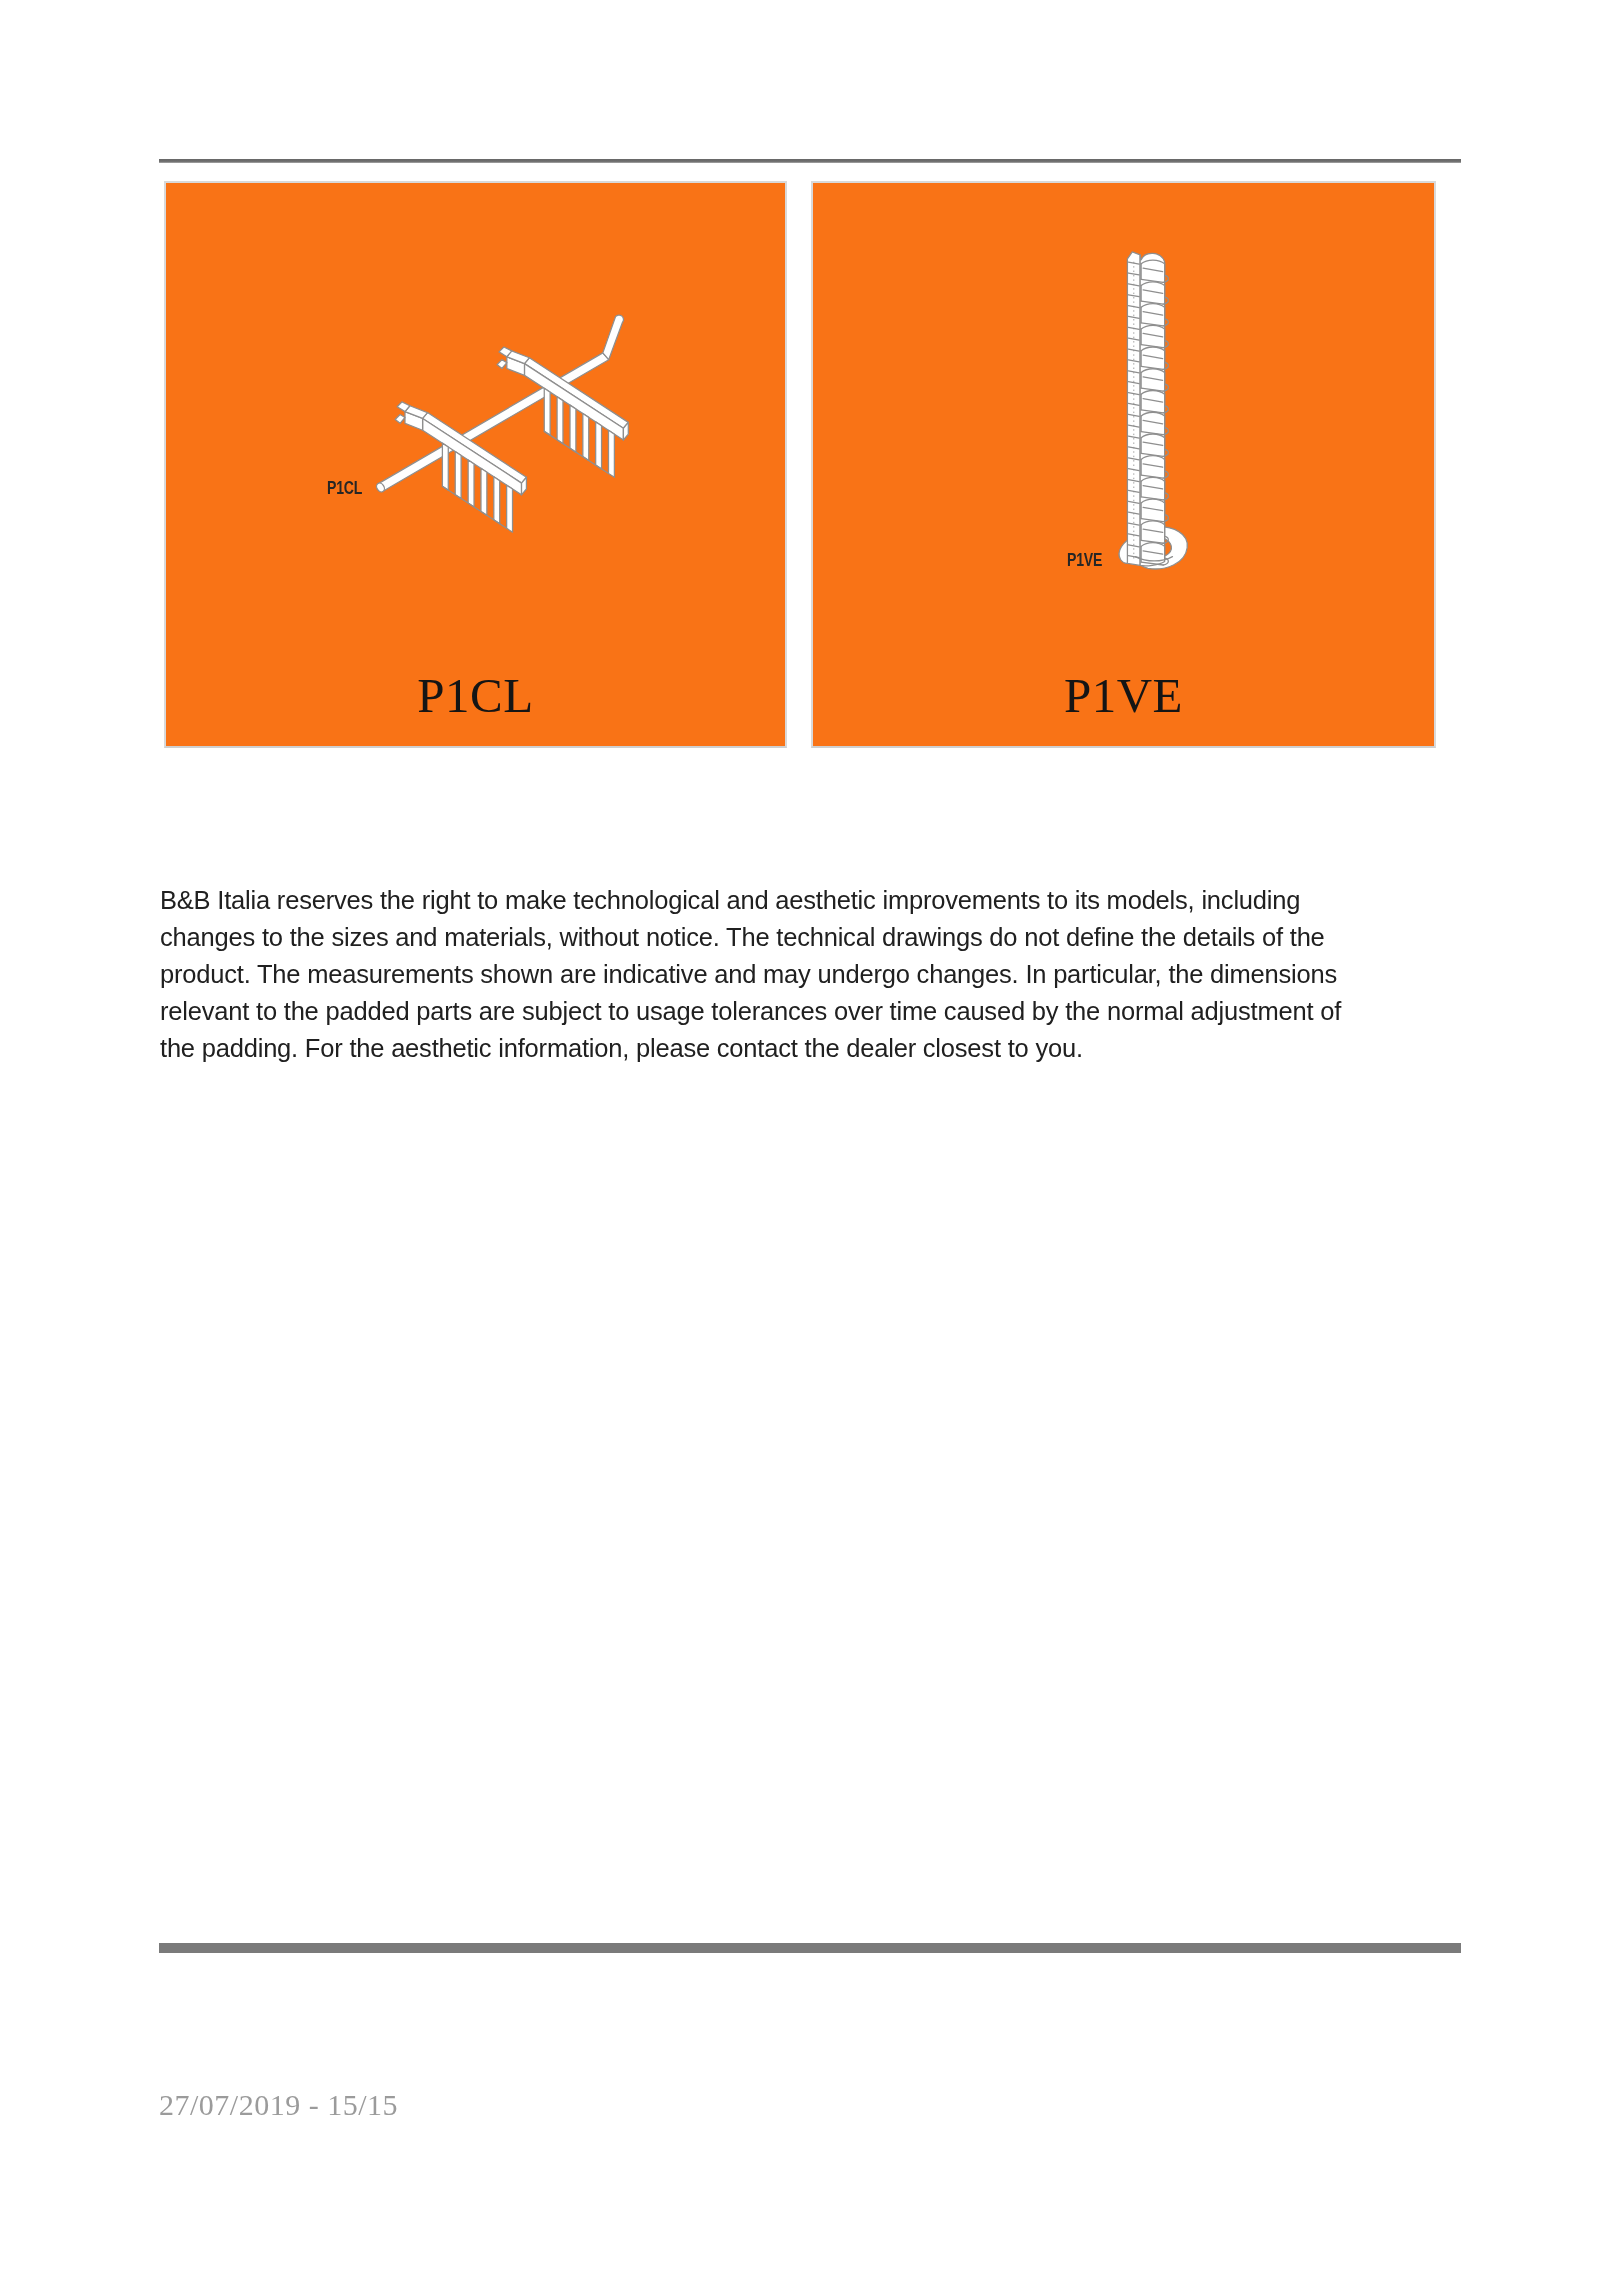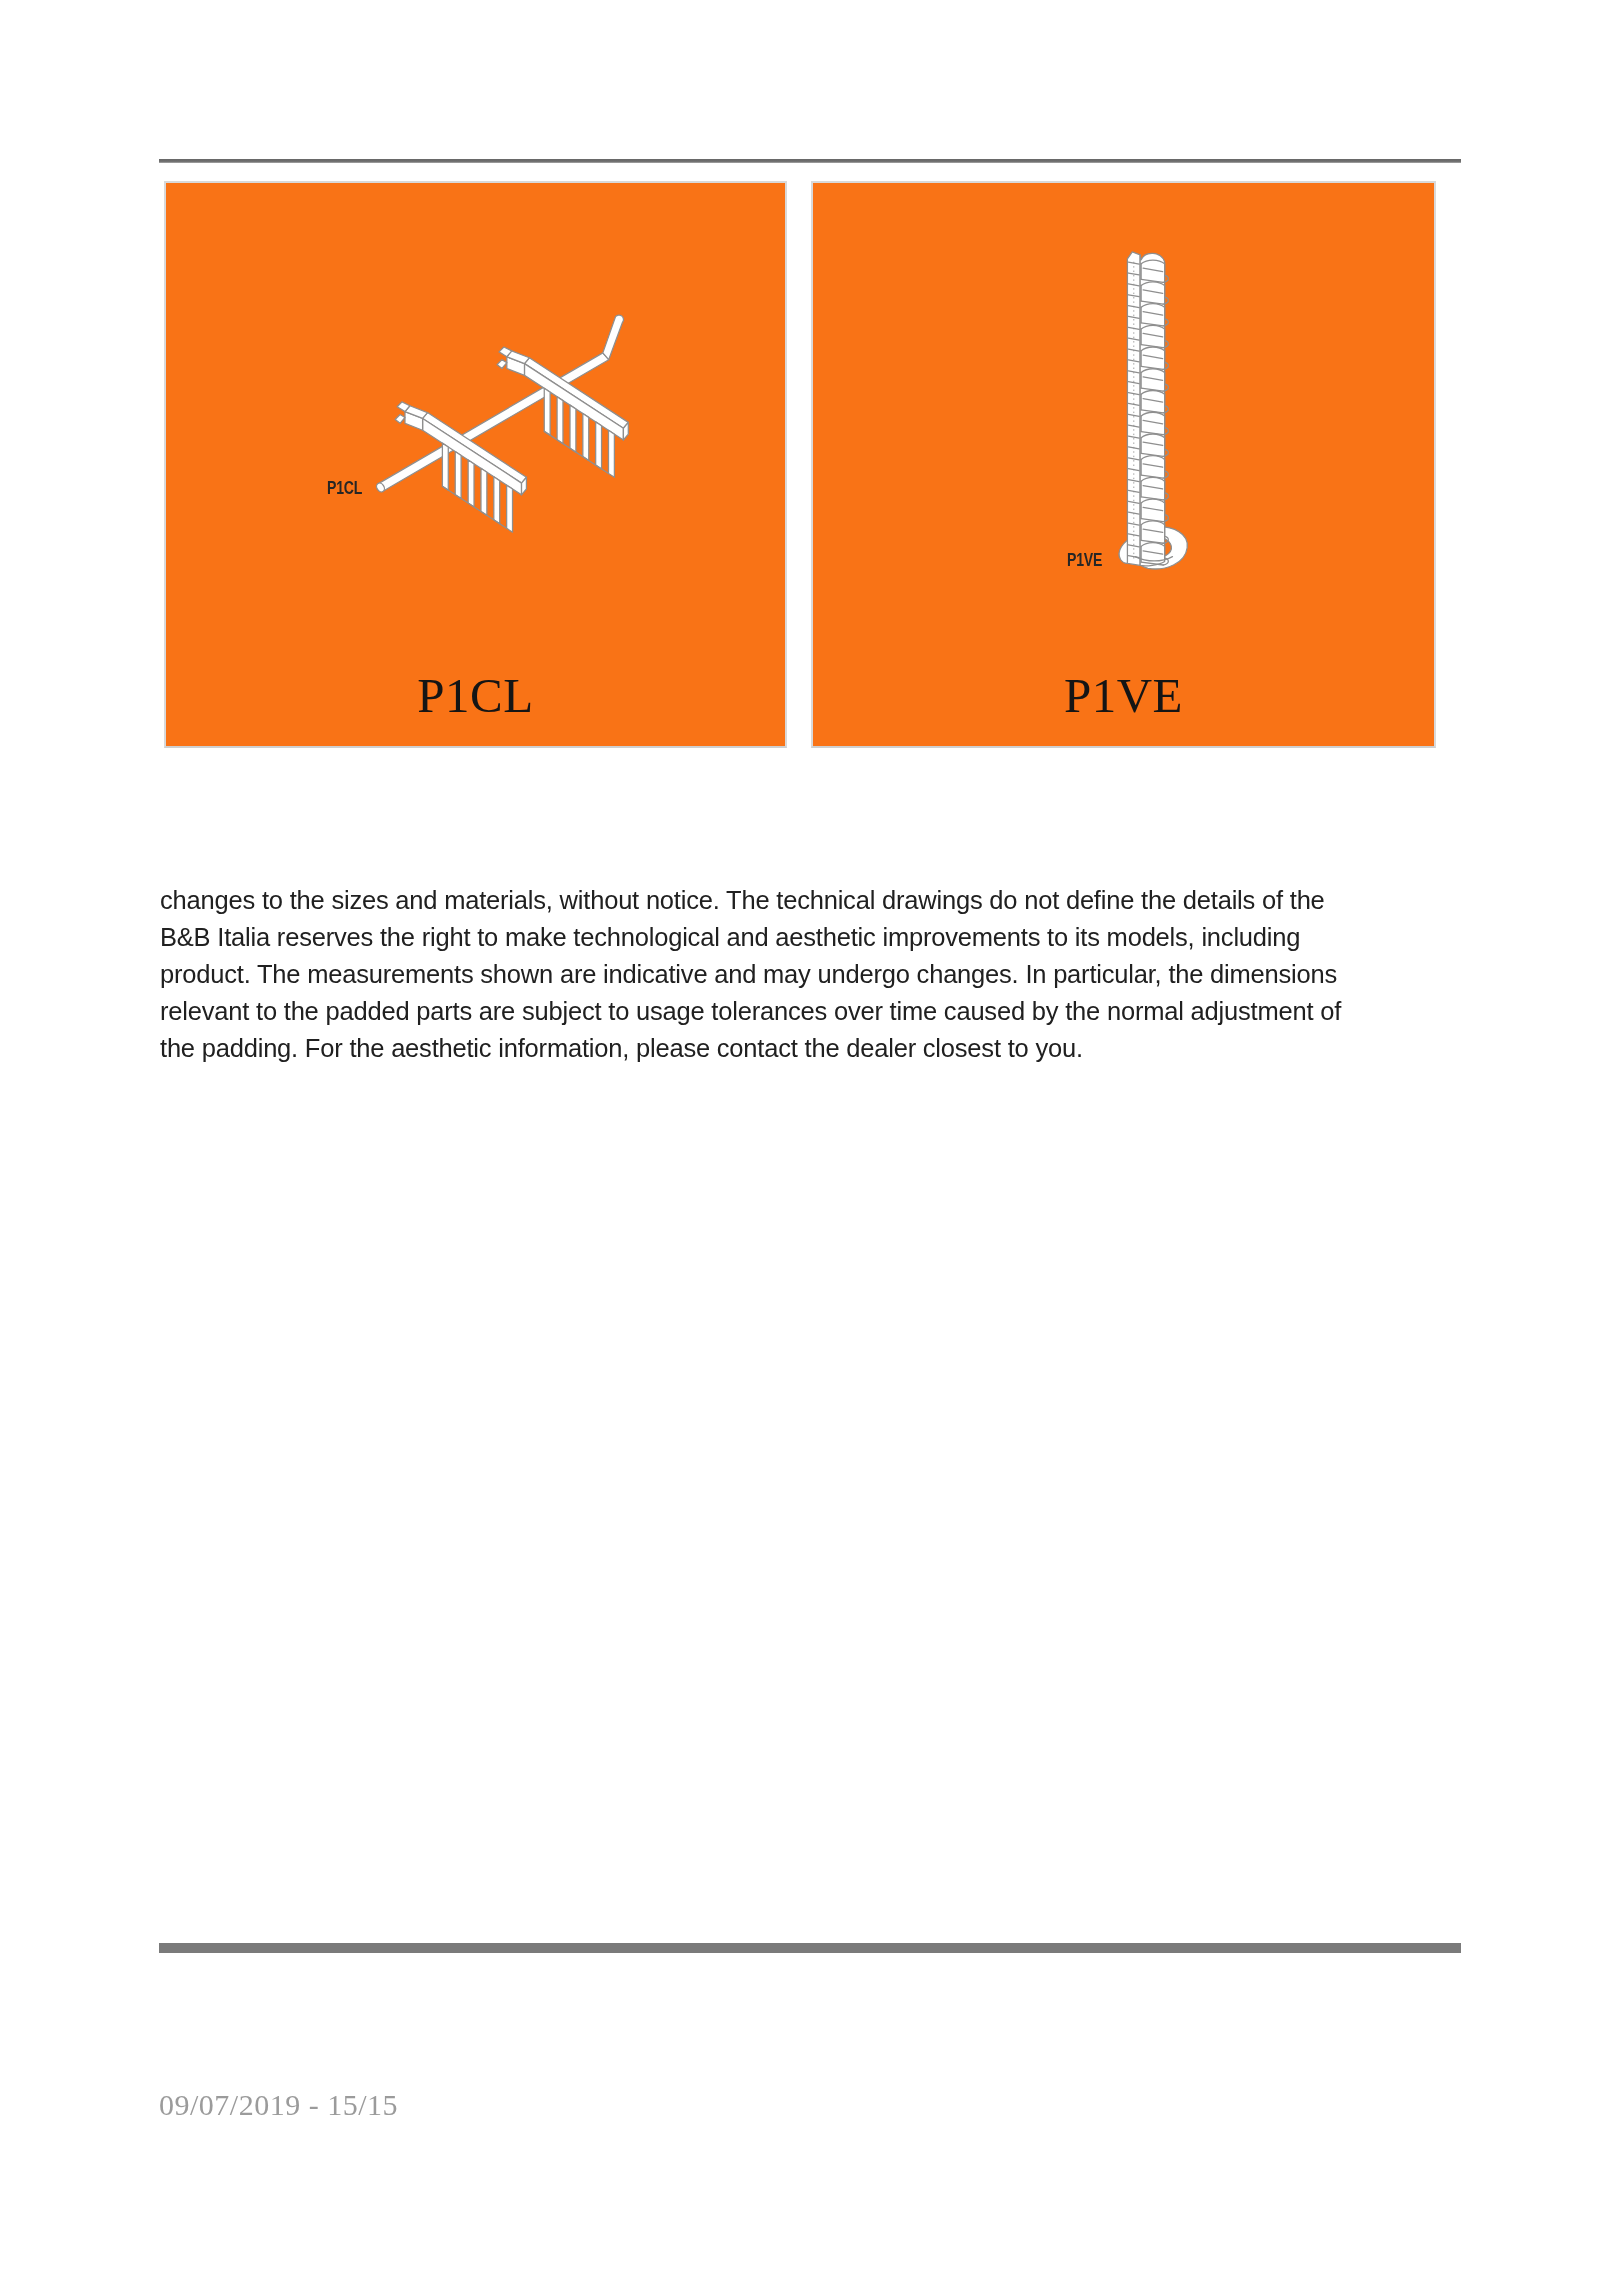--- a/index.html
+++ b/index.html
@@ -135,23 +135,23 @@
       <use href="#vseg" y="344.4"></use>
         <use href="#vseg" y="366.6"></use>
       <path class="ln" d="M329,381 C341,387 356,387 367,381"></path>
     </g>
   </svg>
   <div class="drawing-code code-p1ve">P1VE</div>
   <div class="product-caption">P1VE</div>
 </div>
 
 <div class="abs disclaimer">
+  <div class="line">B&amp;B Italia reserves the right to make technological and aesthetic improvements to its models, including</div>
   <div class="line">changes to the sizes and materials, without notice. The technical drawings do not define the details of the</div>
-  <div class="line">B&amp;B Italia reserves the right to make technological and aesthetic improvements to its models, including</div>
   <div class="line">product. The measurements shown are indicative and may undergo changes. In particular, the dimensions</div>
   <div class="line">relevant to the padded parts are subject to usage tolerances over time caused by the normal adjustment of</div>
   <div class="line">the padding. For the aesthetic information, please contact the dealer closest to you.</div>
 </div>
 
 <div class="abs bottom-rule"></div>
 
-<div class="abs footer-date">09/07/2019 - 15/15</div>
+<div class="abs footer-date">27/07/2019 - 15/15</div>
 
 
 </body></html>

